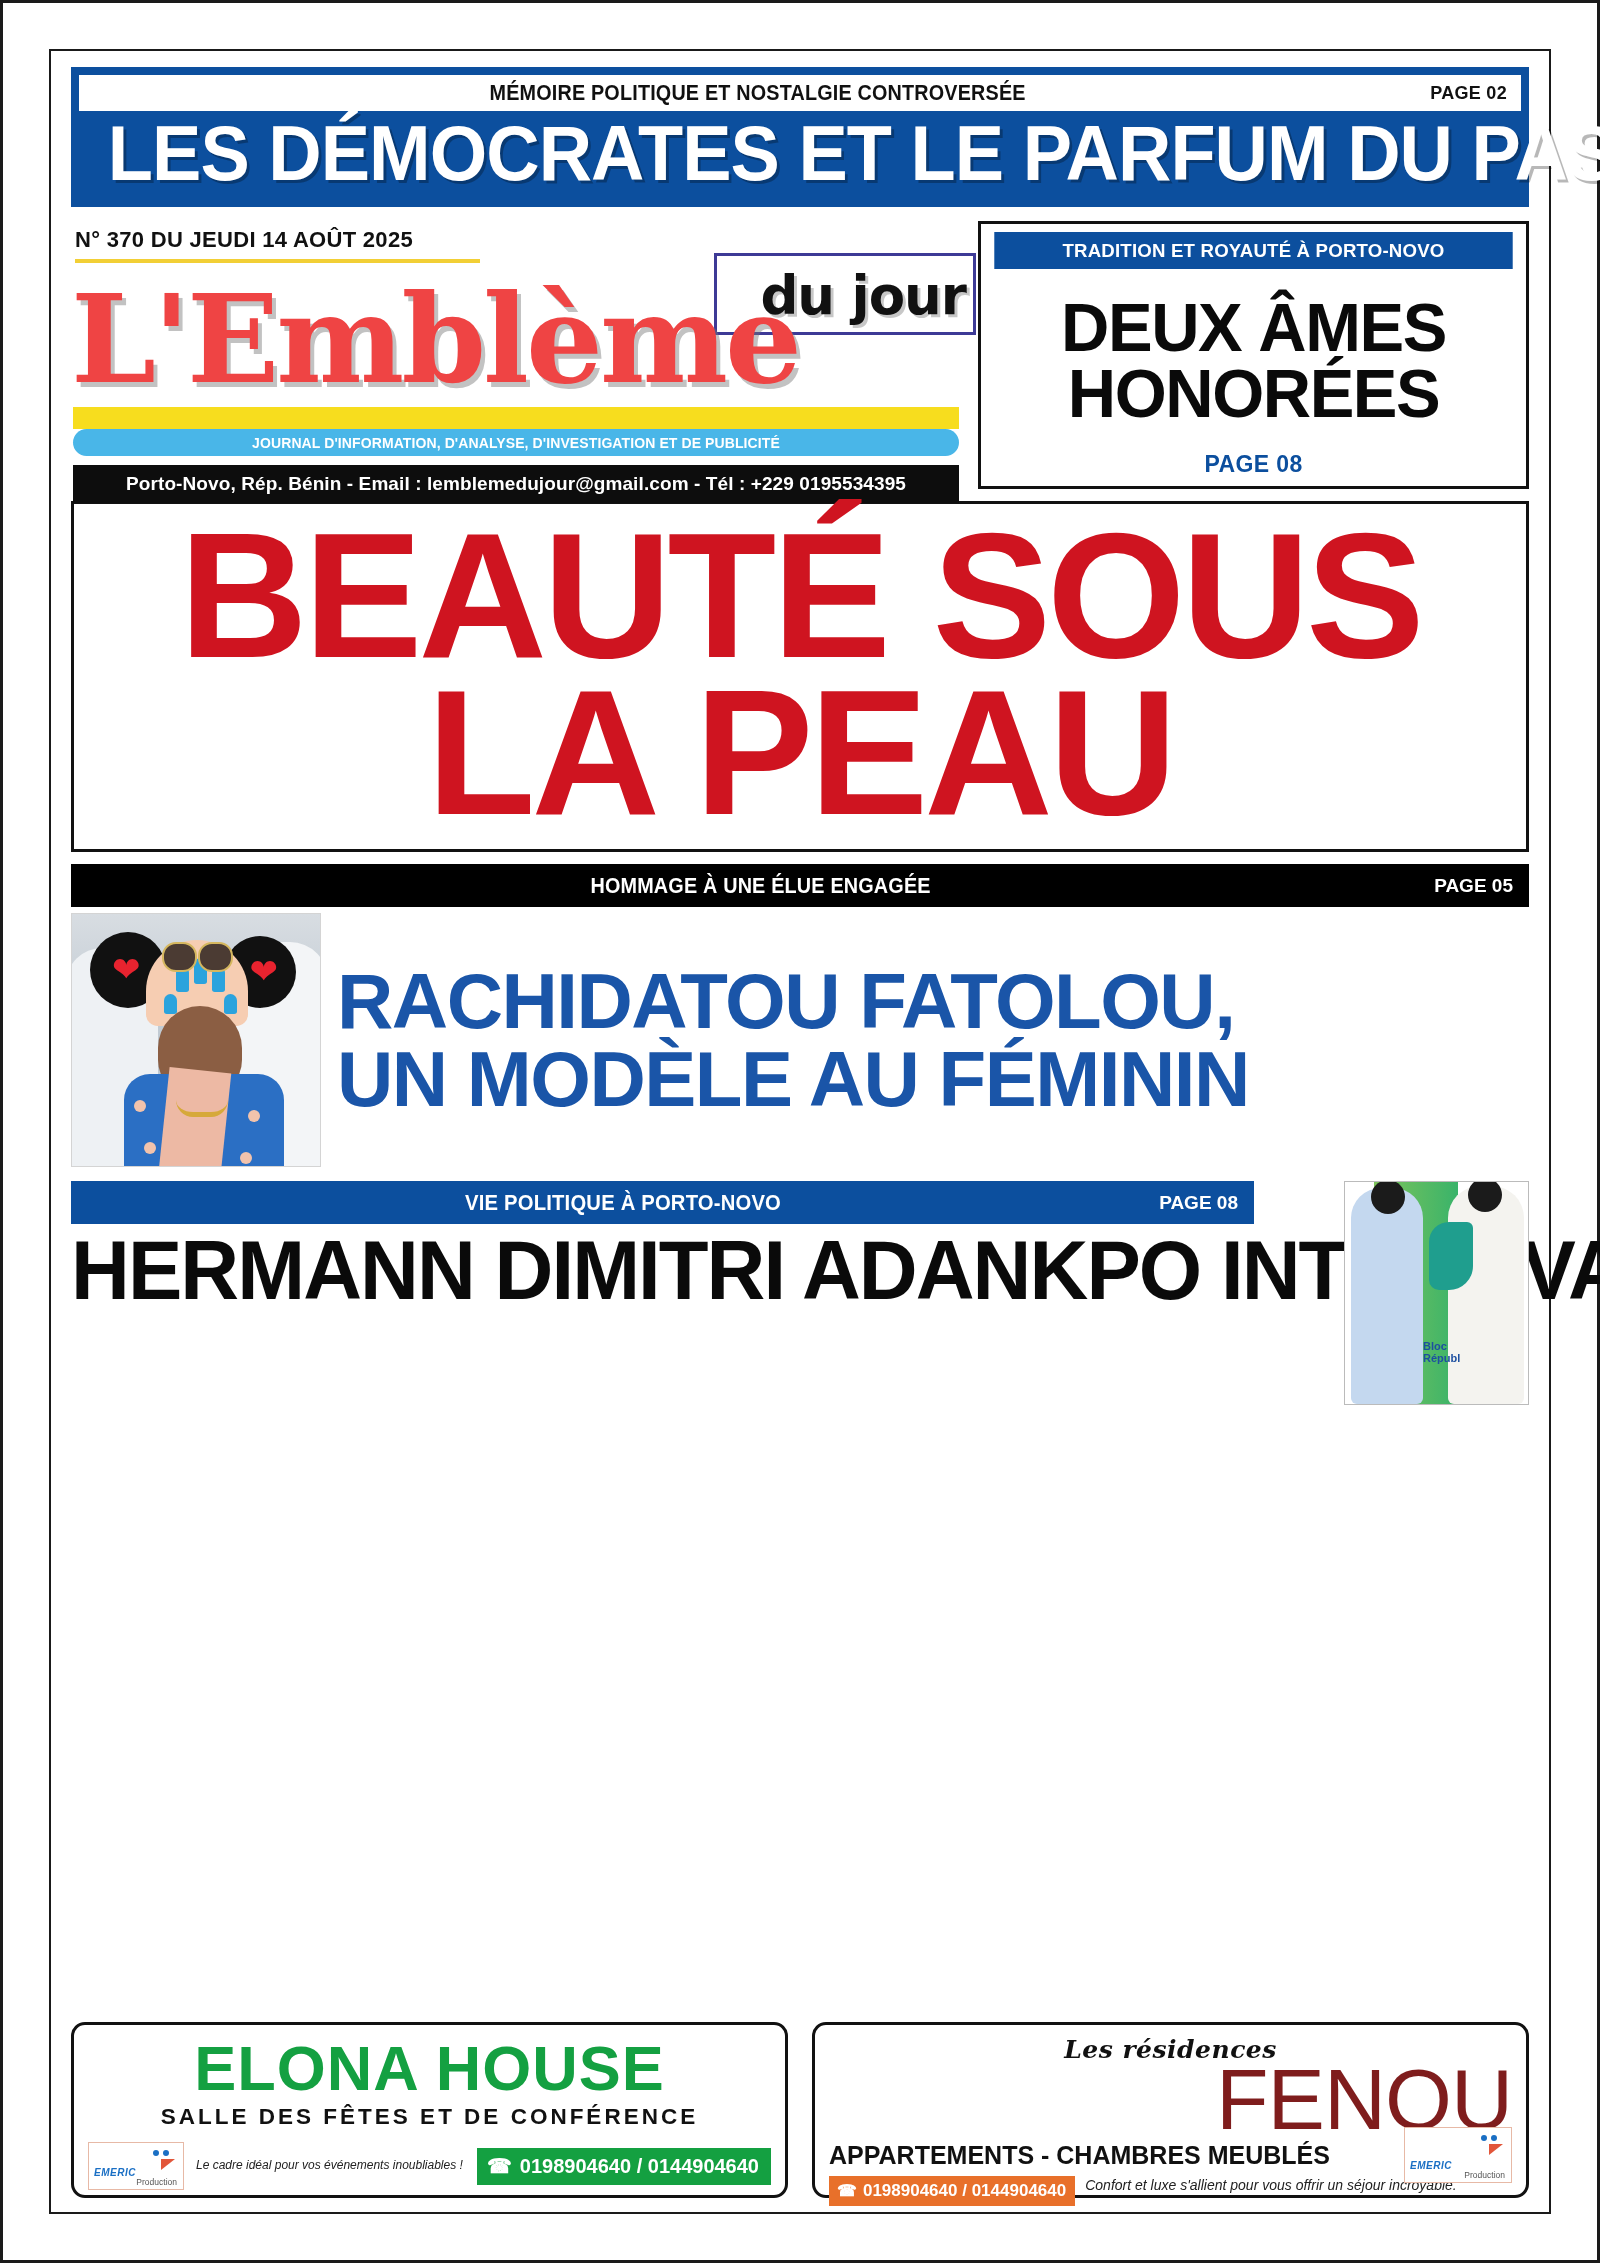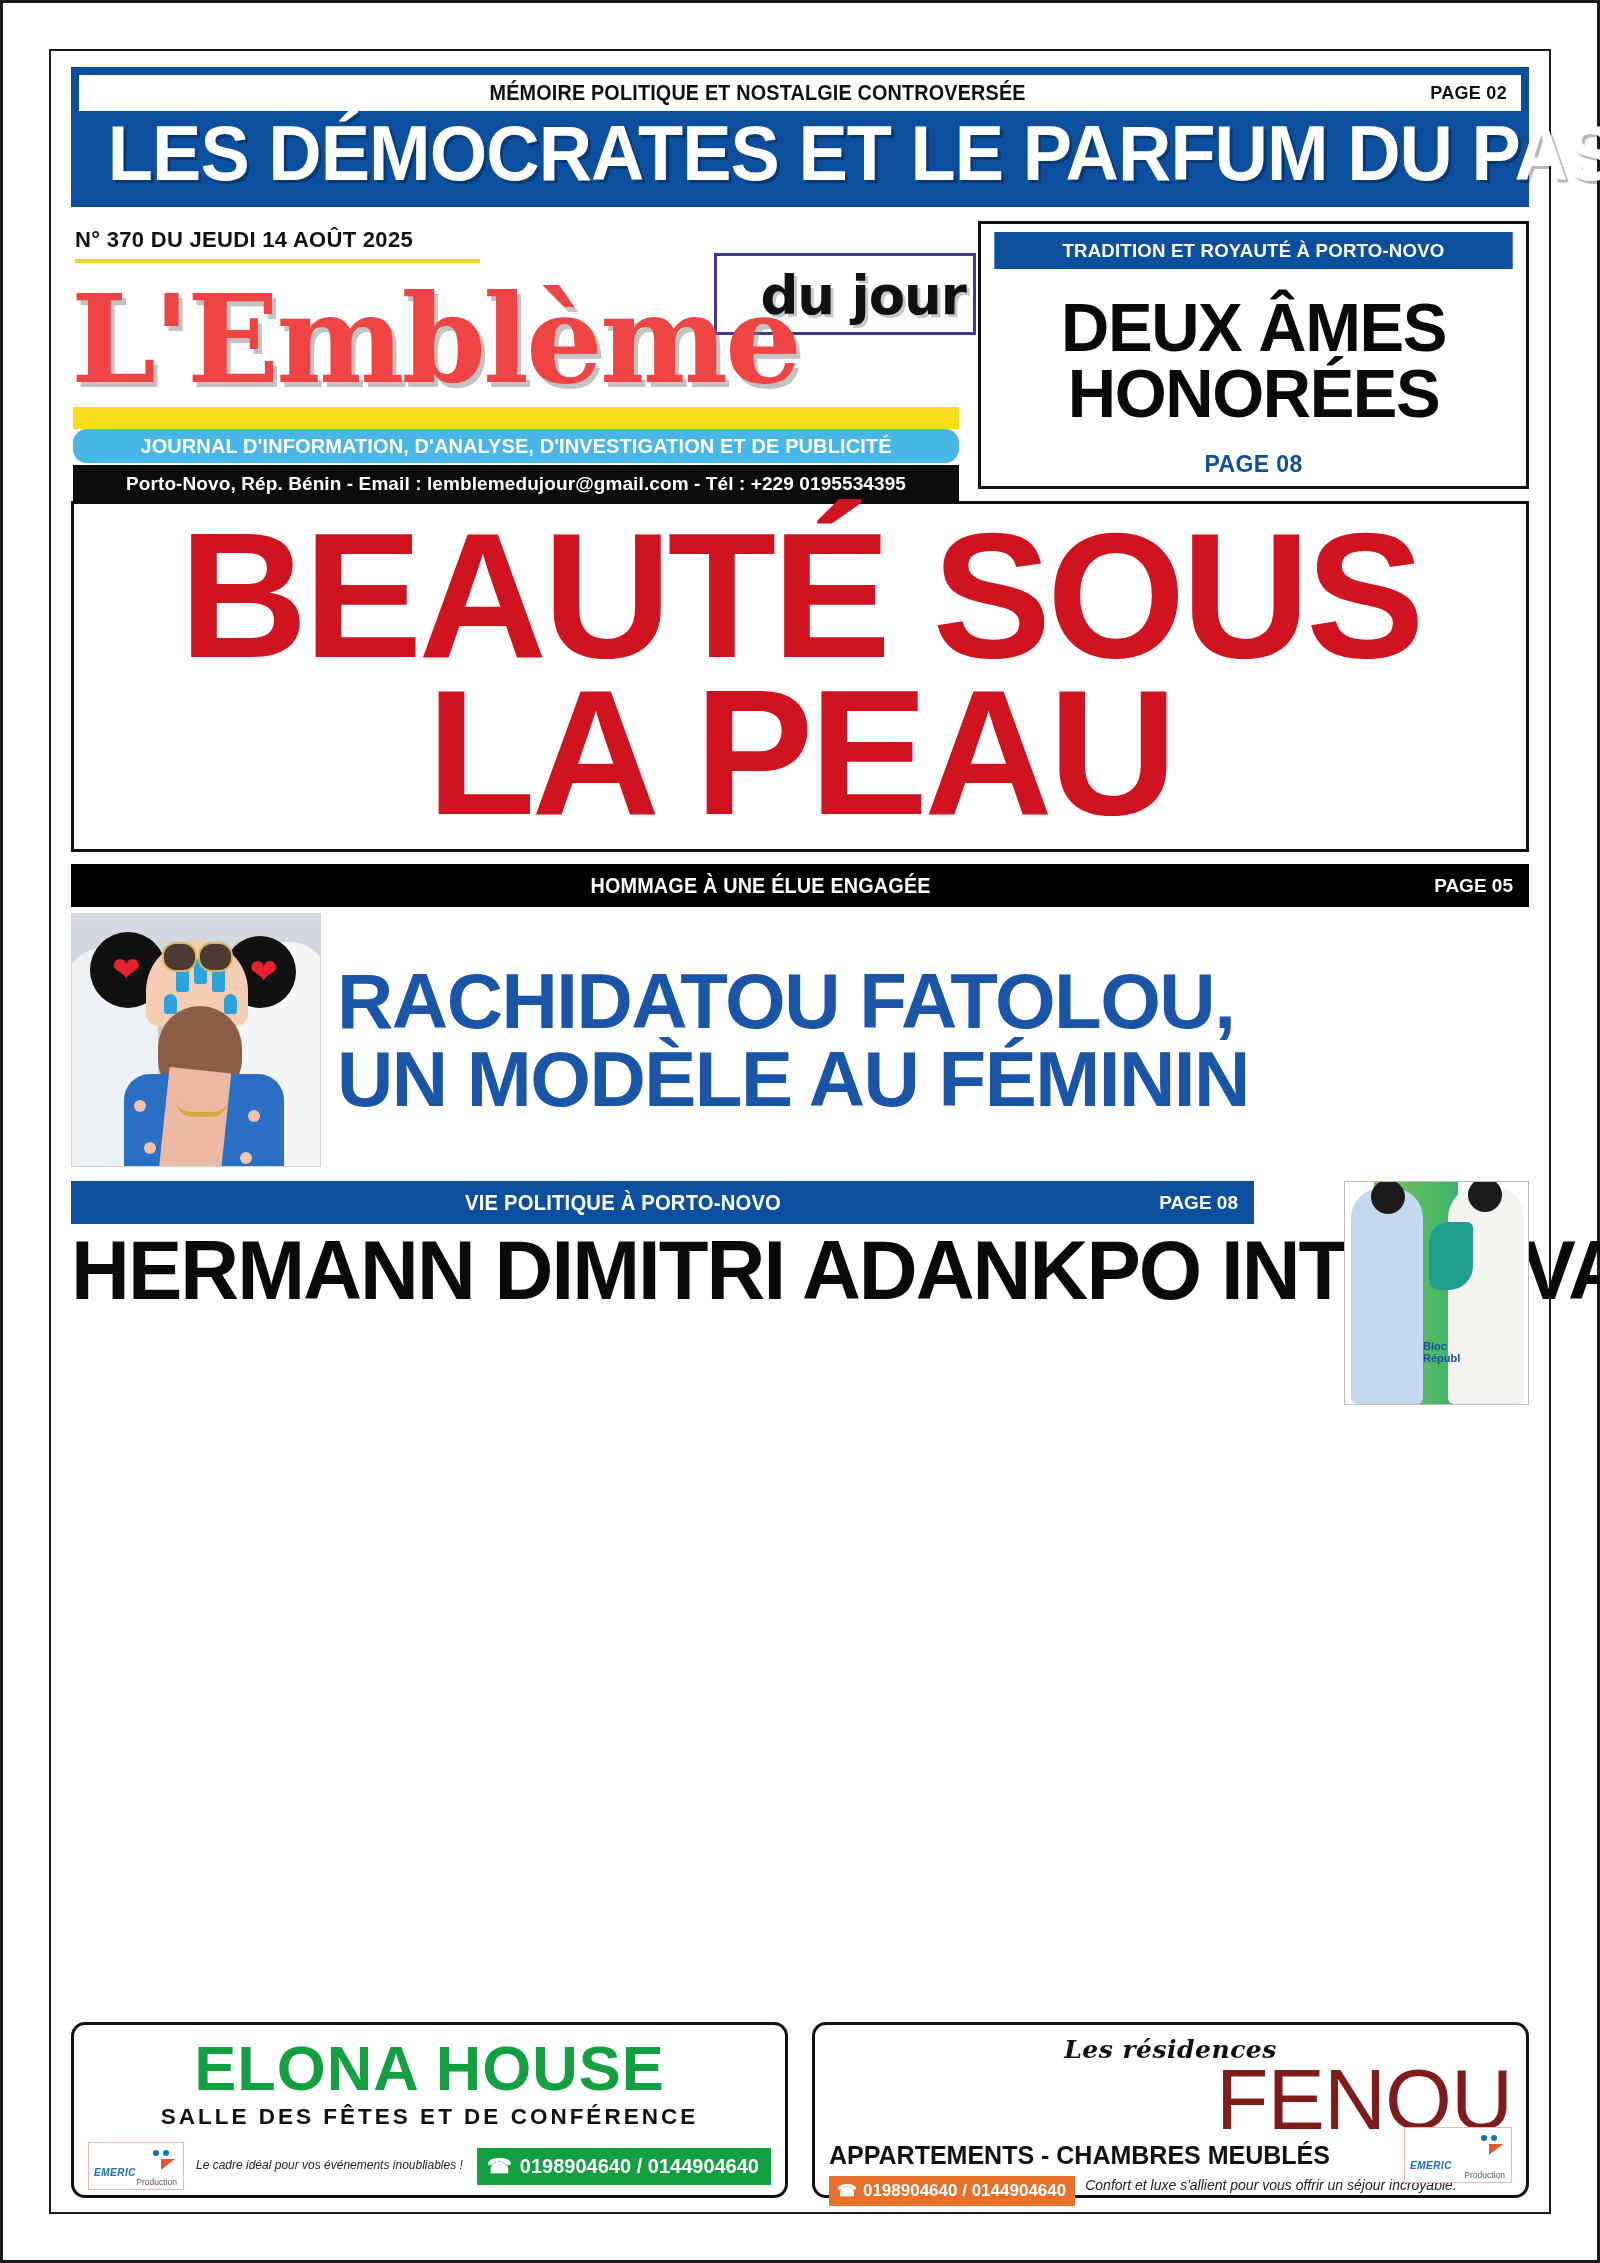--- a/index.html
+++ b/index.html
@@ -119,21 +119,21 @@
     white-space:nowrap;
   }
   .logo-yellow{
     position:absolute;left:2px;top:148px;width:886px;height:22px;background:#f7dd1e;
   }
   .tagline{
     position:absolute;left:2px;top:170px;width:886px;
     background:#49b6e8;
     color:#ffffff;
     font-weight:bold;
-    font-size:20px;
+    font-size:14px;
     text-align:center;
     padding:6px 0 5px 0;
     letter-spacing:.1px;
     box-sizing:border-box;
     white-space:nowrap;
     border-radius:14px;
   }
   .contact{
     position:absolute;left:2px;top:206px;width:886px;
     background:#0d0d0d;

